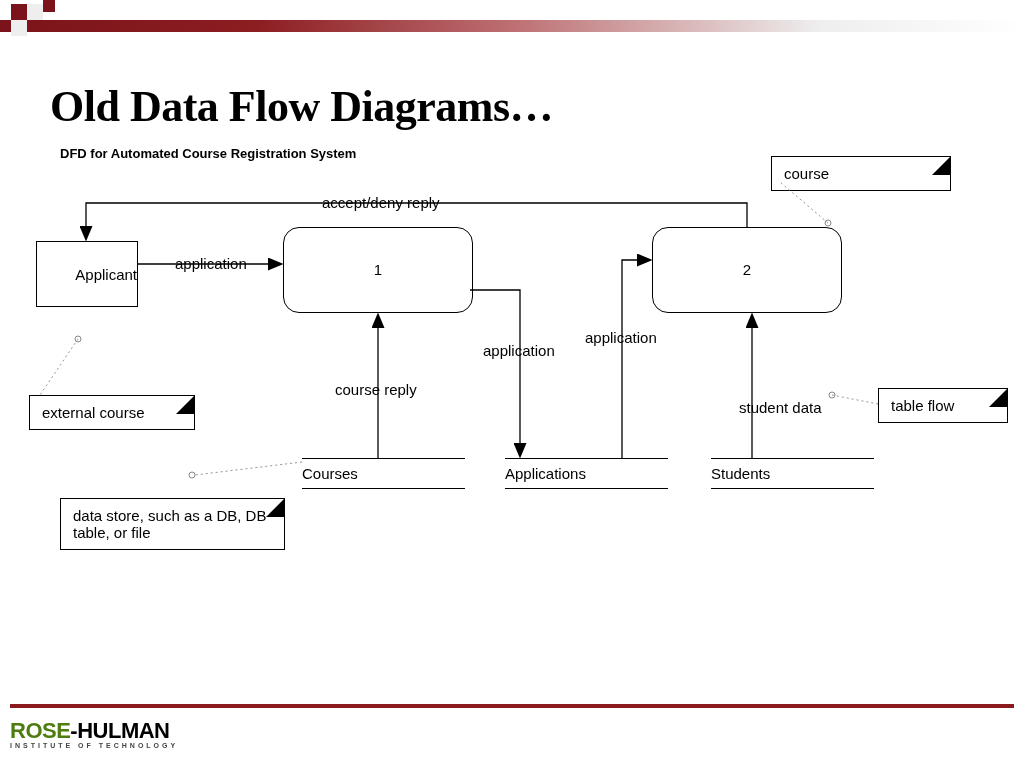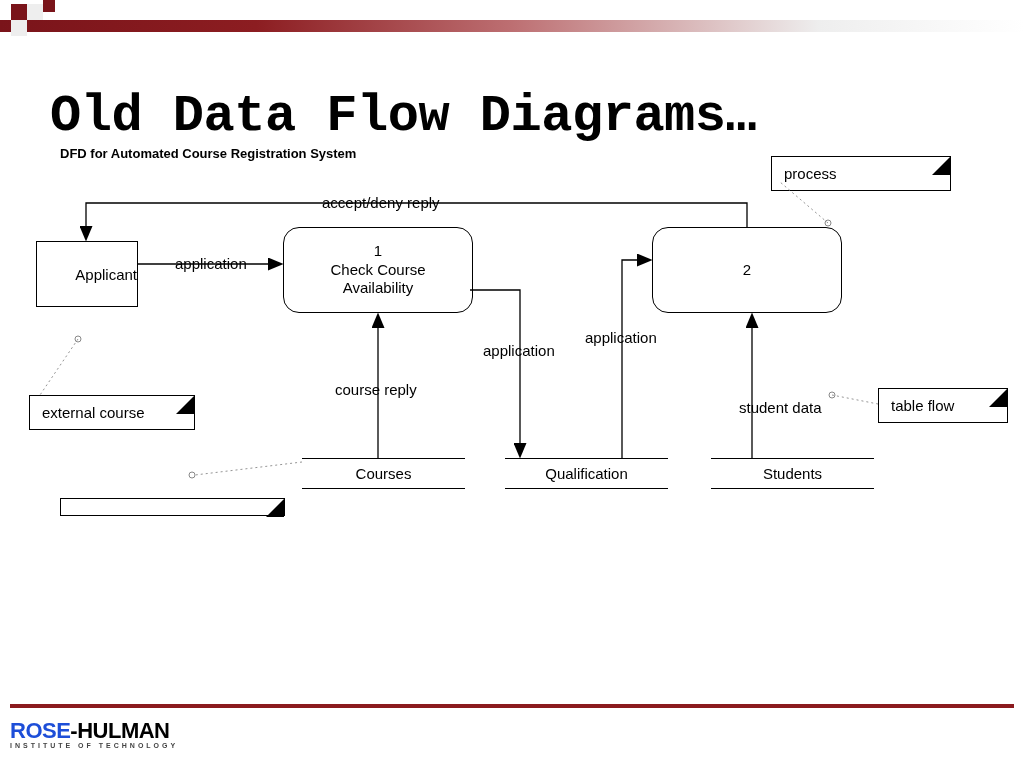--- a/index.html
+++ b/index.html
@@ -2,33 +2,33 @@
 <html><head>
 <meta charset="utf-8">
 <style>
 html,body{margin:0;padding:0;width:1024px;height:768px;background:#fff;font-family:Arial,Helvetica,sans-serif;color:#000;position:relative;overflow:hidden}
 .motif{position:absolute;top:0;left:0;width:1024px;height:52px}
 .motif .redbar{position:absolute;top:20px;left:0;height:12px;width:1024px;background:linear-gradient(to right,#7a141a 0%,#8c1d21 25%,#bd6f72 50%,#eee 80%,#fff 100%)}
 .motif .sq1{position:absolute;left:11px;top:4px;width:16px;height:16px;background:#7a141a}
 .motif .sq2{position:absolute;left:27px;top:4px;width:16px;height:16px;background:#eee}
 .motif .sq3{position:absolute;left:11px;top:20px;width:16px;height:16px;background:#eee}
 .motif .sq4{position:absolute;left:43px;top:0;width:12px;height:12px;background:#7a141a}
-.title{position:absolute;left:50px;top:52px;font-weight:900;font-size:52px;font-family:Liberation Mono, monospace;letter-spacing:-.5px}
+.title{position:absolute;left:50px;top:52px;font-weight:900;font-size:44px;font-family:Liberation Serif, serif;letter-spacing:-.5px}
 .subtitle{position:absolute;left:60px;top:146px;font-weight:700;font-size:13px}
 .svgwrap{position:absolute;left:0;top:0;width:1024px;height:768px;pointer-events:none}
 .node{position:absolute;font-size:15px;text-align:center;background:#fff;box-sizing:border-box}
 .node.actor{border:1.3px solid #000;display:flex;align-items:center;justify-content:flex-end}
 .node.process{border:1.3px solid #000;border-radius:16px;display:flex;flex-direction:column;align-items:center;justify-content:center;line-height:1.25}
-.node.store{border-top:1.3px solid #000;border-bottom:1.3px solid #000;display:flex;align-items:center;justify-content:center;padding:6px 0}
+.node.store{border-top:1.3px solid #000;border-bottom:1.3px solid #000;display:flex;align-items:center;justify-content:flex-start;padding:6px 0}
 .note{position:absolute;background:#fff;border:1px solid #000;font-size:15px;padding:8px 12px;box-sizing:border-box}
 .note .fold{position:absolute;right:0;top:0;width:18px;height:18px;background:linear-gradient(135deg,transparent 48%,#000 52%)}
 .flowlabel{position:absolute;font-size:15px;background:#fff;padding:0 3px;white-space:nowrap}
 .footer-rule{position:absolute;left:10px;right:10px;top:704px;height:4px;background:#8b1a1e}
 .logo{position:absolute;left:10px;top:718px;font-weight:900;font-size:22px;letter-spacing:-.5px;font-family:Arial,sans-serif}
-.logo .r{color:#1d4ed8}
+.logo .r{color:#4d7c0f}
 .logo .sub{display:block;font-size:7px;font-weight:700;letter-spacing:3px;color:#444;margin-top:-2px}
 </style>
 </head>
 <body>
 
 <div class="motif">
   <div class="redbar"></div>
     <div class="sq1"></div>
     <div class="sq2"></div>
     <div class="sq3"></div>
@@ -37,42 +37,40 @@
 
 <h1 class="title">Old Data Flow Diagrams…</h1>
 <div class="subtitle">DFD for Automated Course Registration System</div>
 
 <div class="node actor" style="left:36px;top:241px;width:102px;height:66px">
     <span>Applicant</span>
   </div>
 
 <div class="node process" style="left:283px;top:227px;width:190px;height:86px">
   <span>1</span>
-  <span style="white-space:pre-line">Check Course
-Availability</span>
 </div>
 
 <div class="node process" style="left:652px;top:227px;width:190px;height:86px">
   <span>2</span>
 </div>
 
 <div class="node store" style="left:302px;top:458px;width:163px">
     <span>Courses</span>
   </div>
 <div class="node store" style="left:505px;top:458px;width:163px">
-    <span>Qualification</span>
+    <span>Applications</span>
   </div>
 <div class="node store" style="left:711px;top:458px;width:163px">
     <span>Students</span>
   </div>
 
 <div class="note" style="left:29px;top:395px;width:166px"><span>external course</span><div class="fold"></div></div>
-<div class="note" style="left:771px;top:156px;width:180px"><span>process</span><div class="fold"></div></div>
+<div class="note" style="left:771px;top:156px;width:180px"><span>course</span><div class="fold"></div></div>
 <div class="note" style="left:878px;top:388px;width:130px"><span>table flow</span><div class="fold"></div></div>
-<div class="note" style="left:60px;top:498px;width:225px"><div class="fold"></div></div>
+<div class="note" style="left:60px;top:498px;width:225px"><span>data store, such as a DB, DB table, or file</span><div class="fold"></div></div>
 
 <div class="flowlabel" style="left:172px;top:255px">application</div>
 <div class="flowlabel" style="left:319px;top:194px">accept/deny reply</div>
 <div class="flowlabel" style="left:480px;top:342px">application</div>
 <div class="flowlabel" style="left:582px;top:329px">application</div>
 <div class="flowlabel" style="left:332px;top:381px">course reply</div>
 <div class="flowlabel" style="left:736px;top:399px">student data</div>
 
 <svg class="svgwrap" width="1024" height="768">
   <defs>

